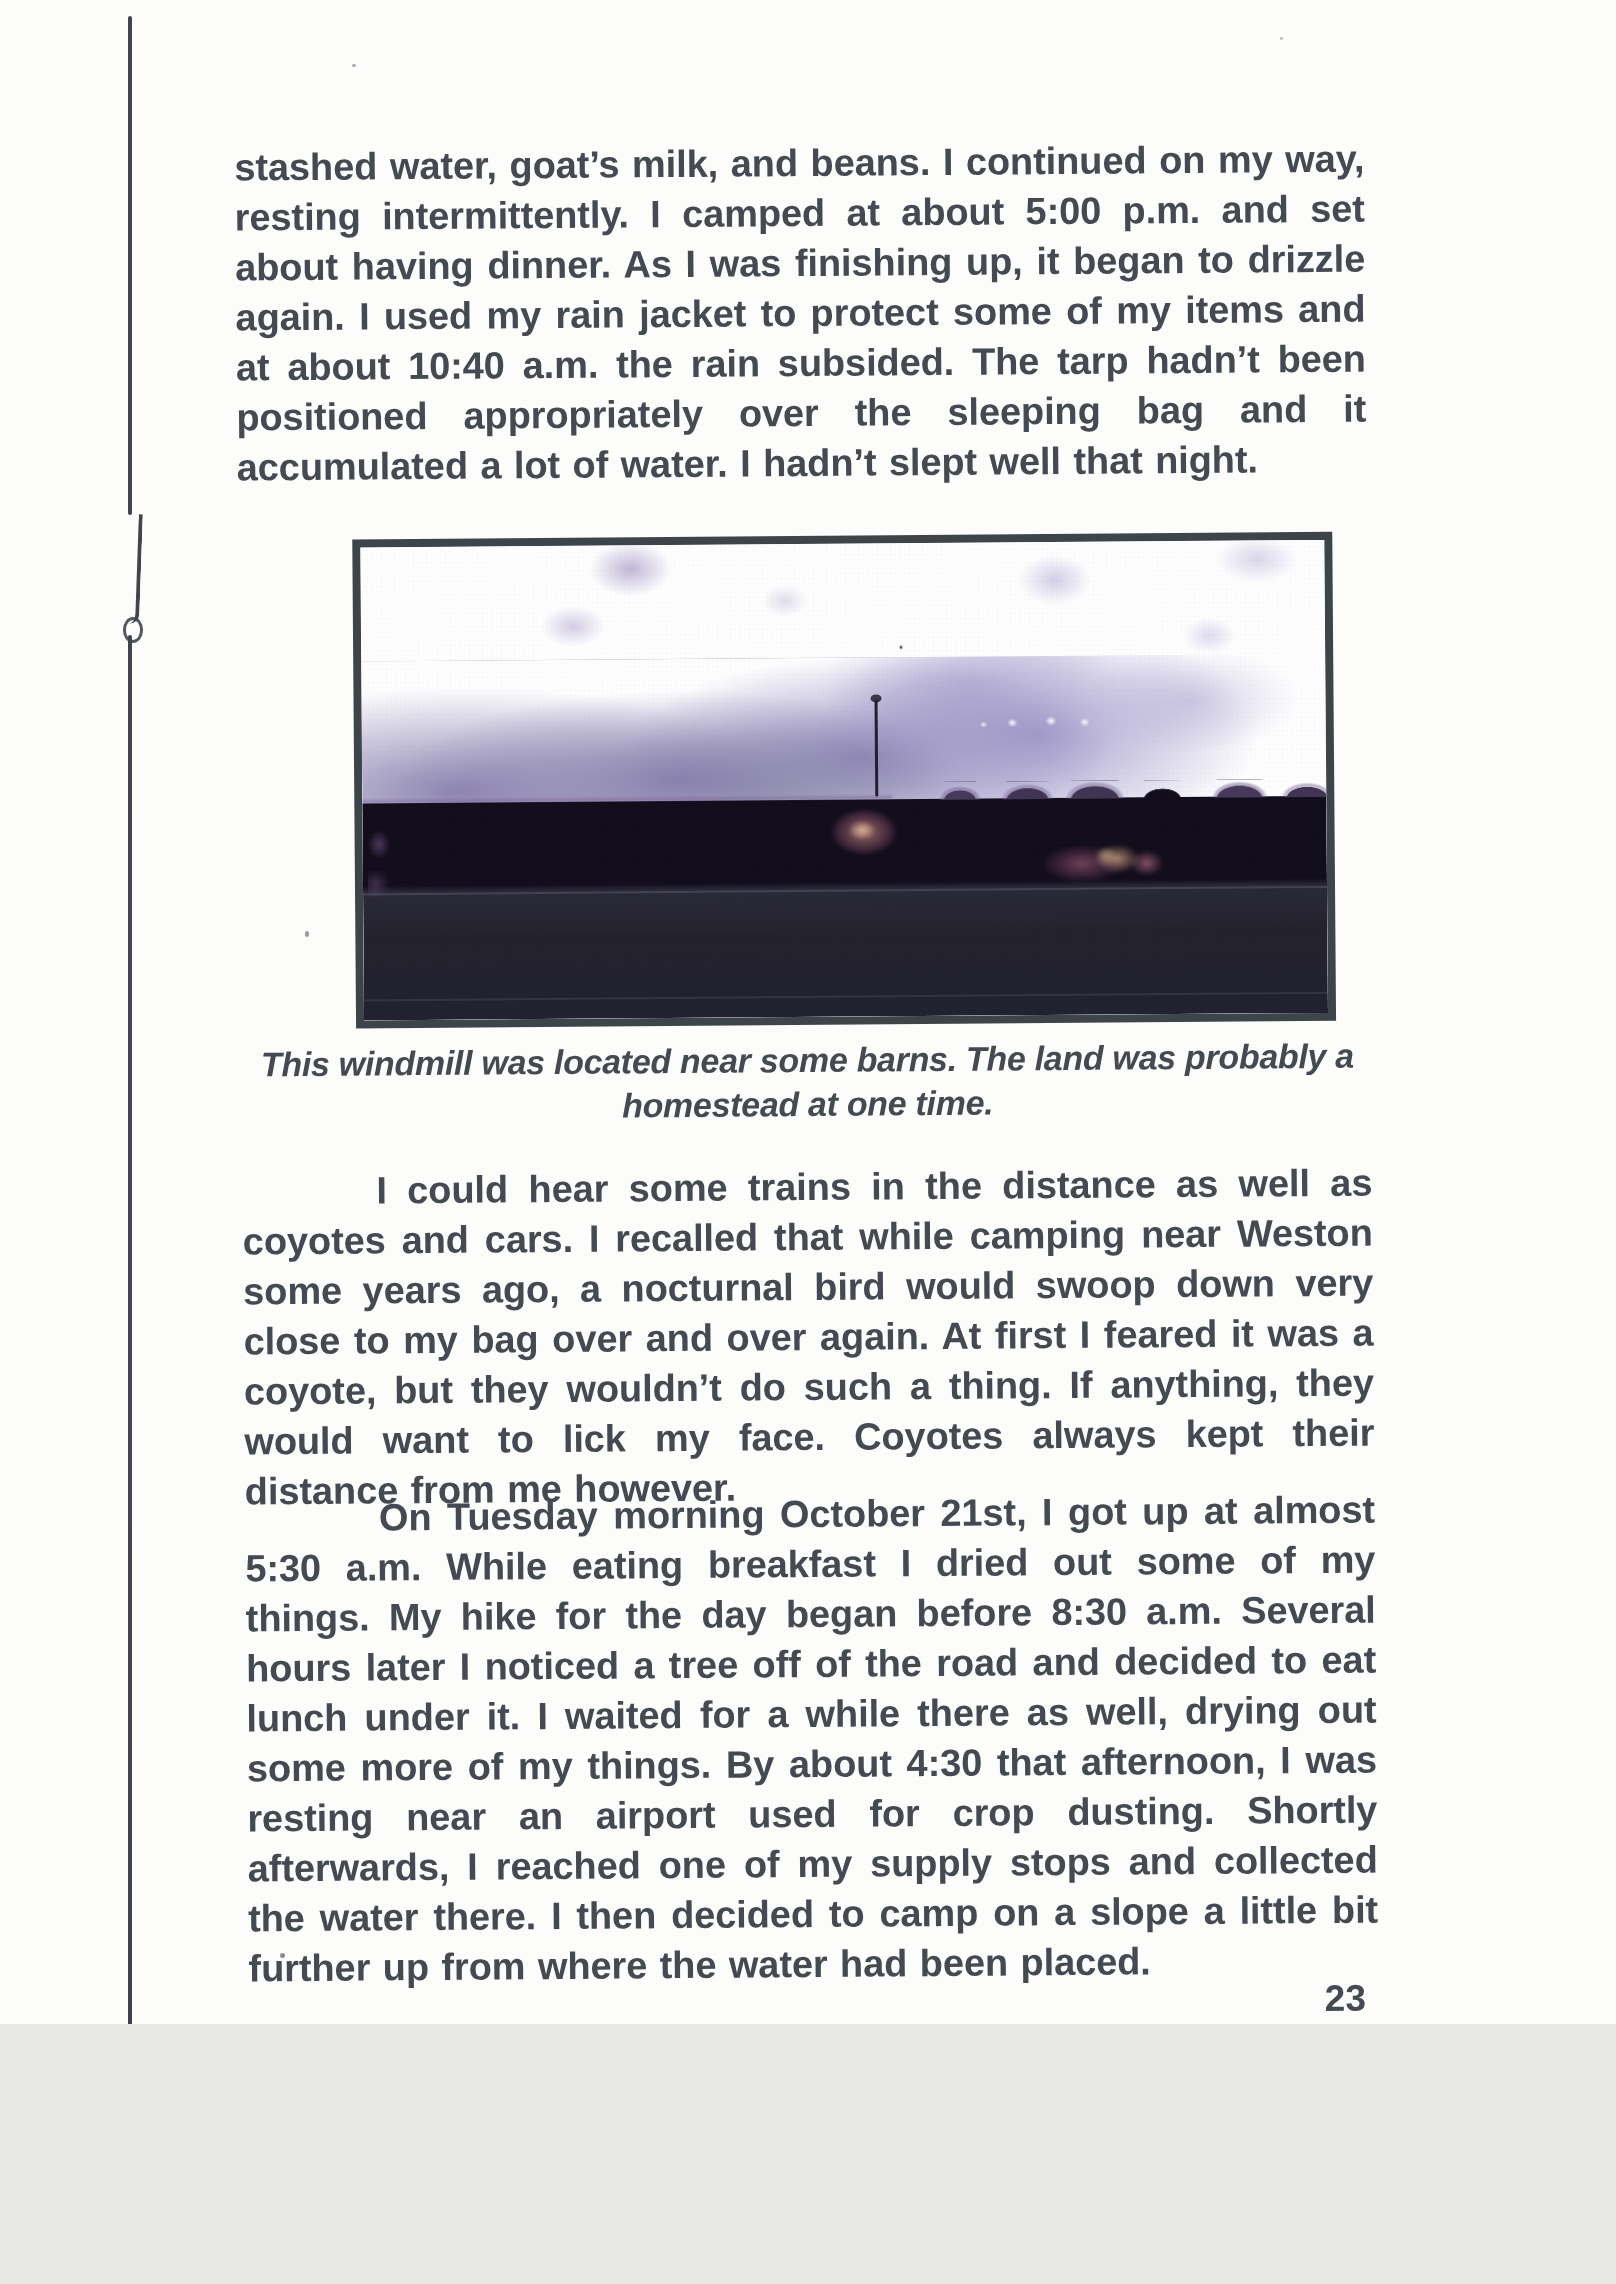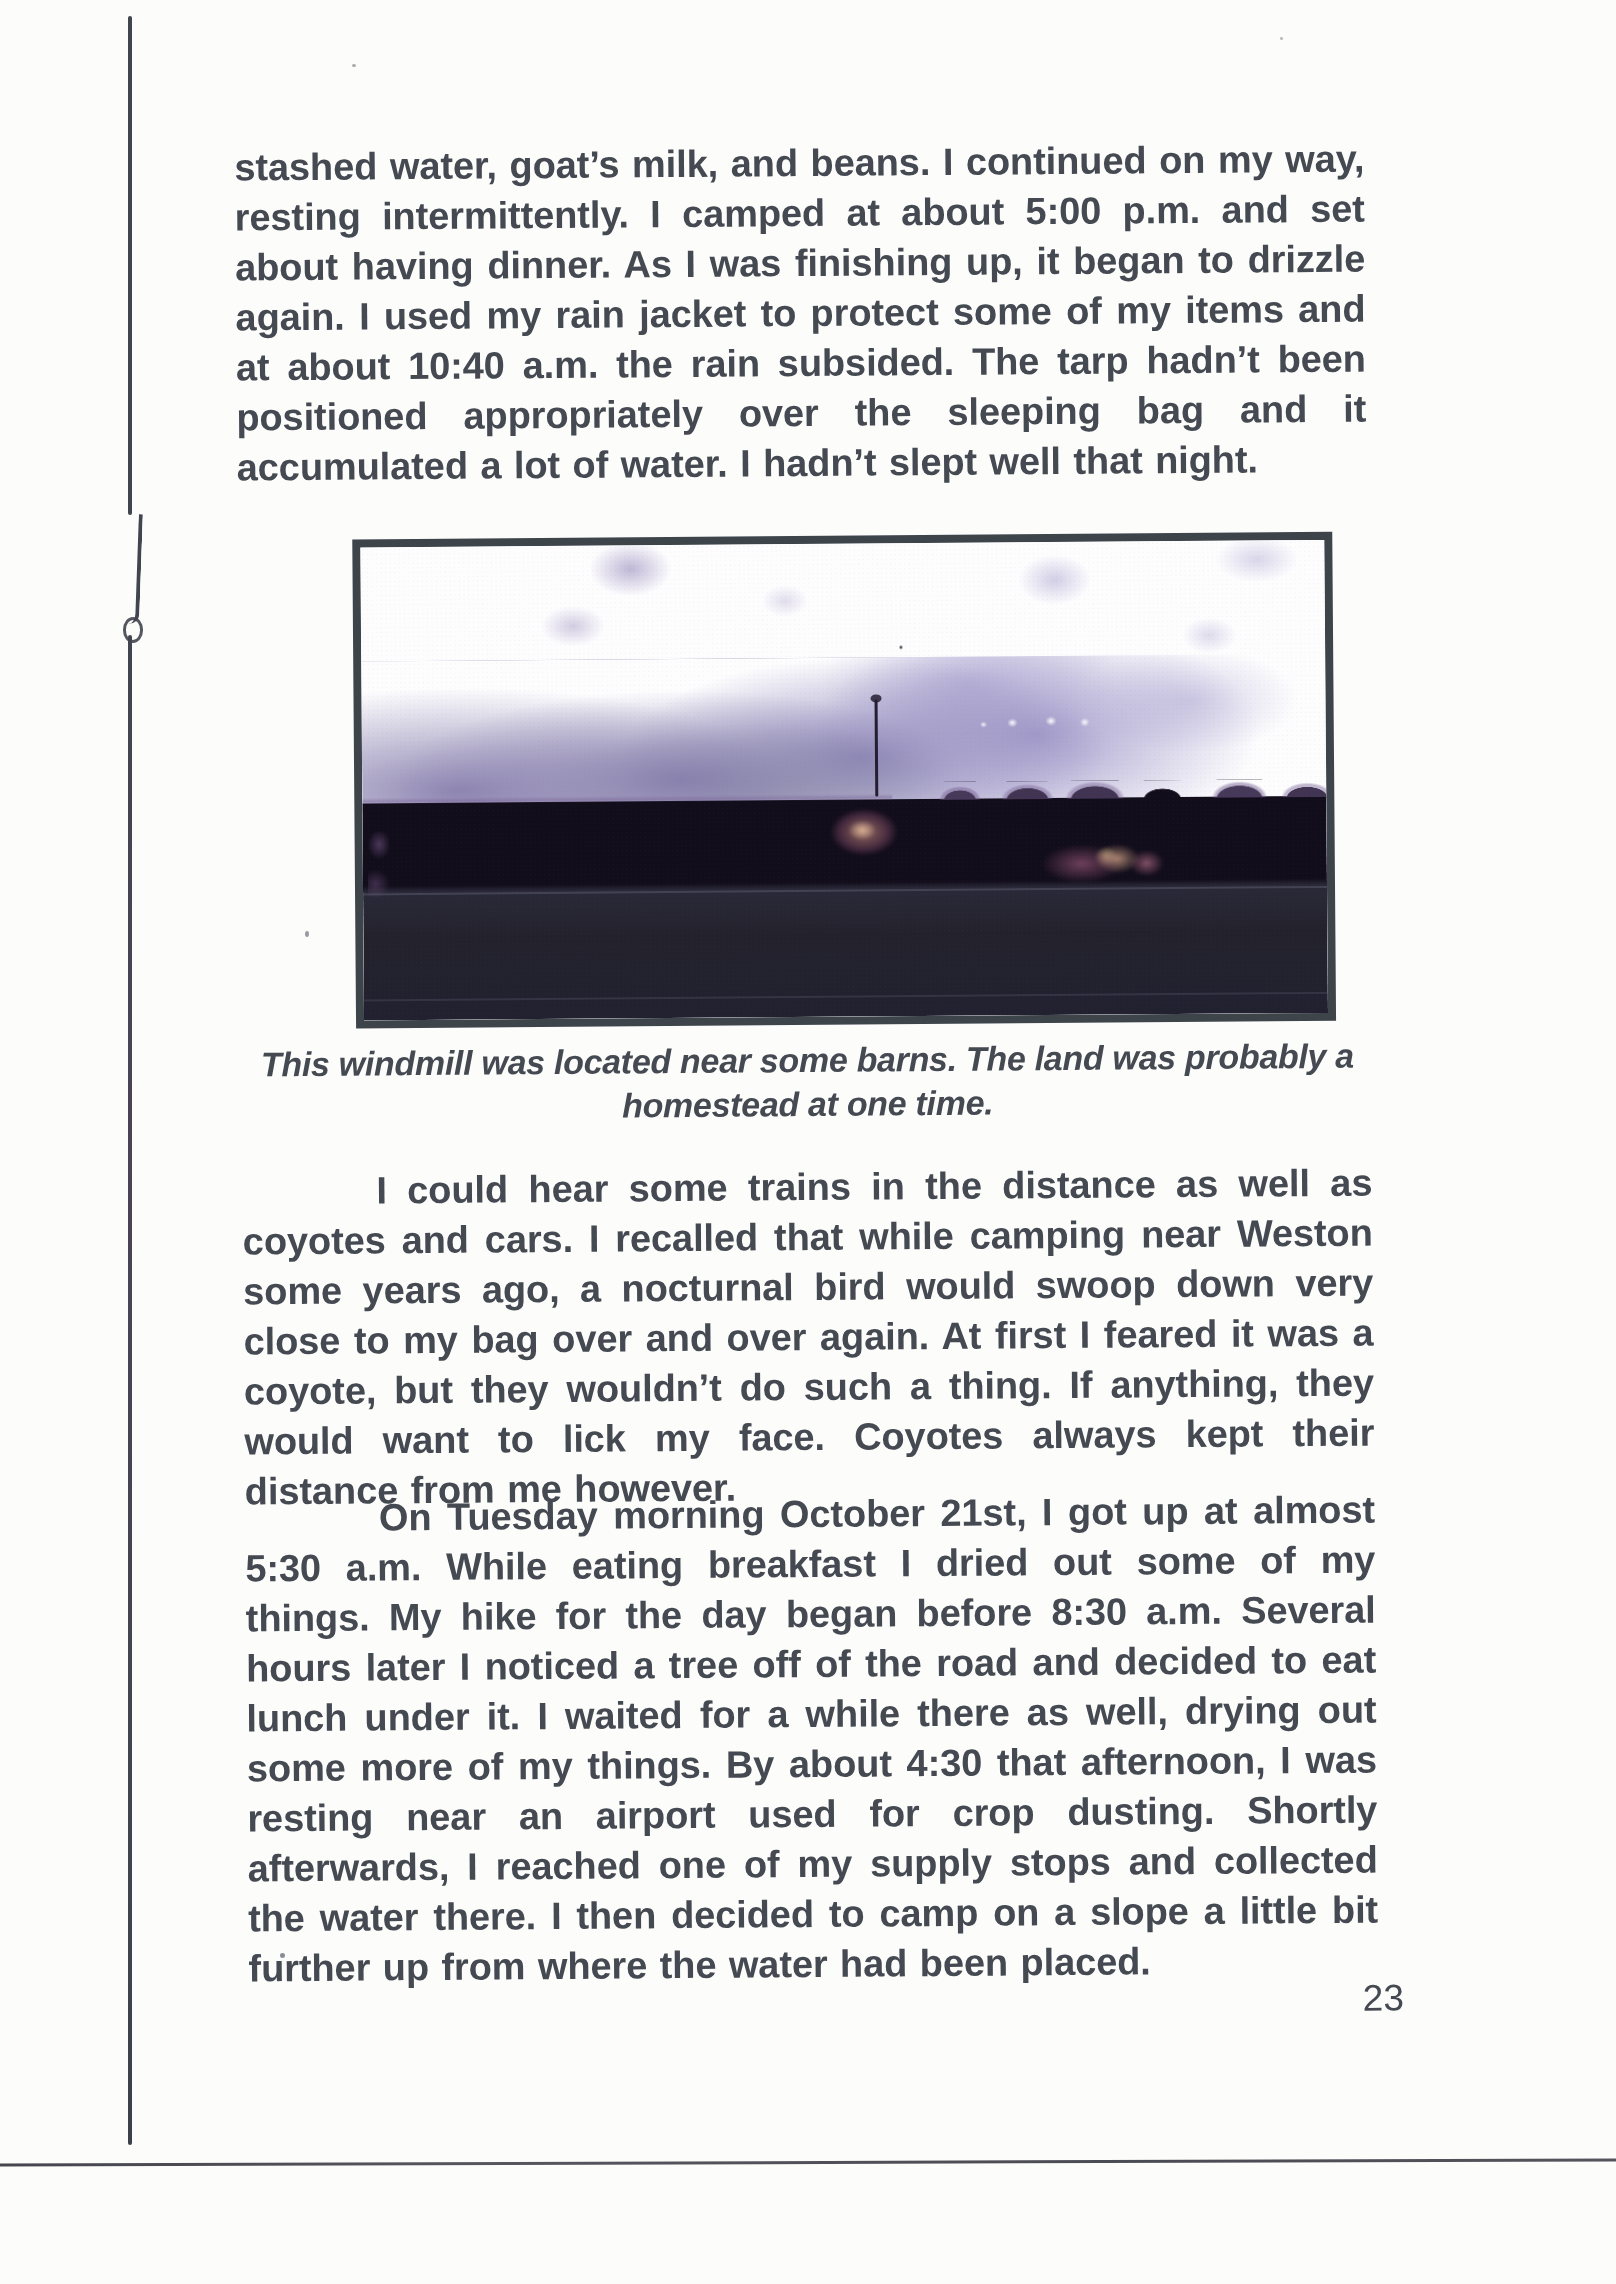--- a/index.html
+++ b/index.html
@@ -1,18 +1,18 @@
 <!DOCTYPE html>
 <html style="--paper: #fcfcfa; --ink: #454a52; --frame: #3d444a; --line: #41454e; --cloud_purple: #9189bd; --ground_dark: #120d1b; --glow_rose: #8a5668;font-size:10.4px"><head>
 <meta charset="utf-8">
 <style>
   html,body{margin:0;padding:0;background:#e8e8e6;}
   .page{
     position:relative;
-    width:1617px;height:2284px;
+    width:1617px;height:2024px;
     background:var(--paper,#fcfcfa);
     overflow:hidden;
     font-family:"Liberation Sans",sans-serif;
   }
   
   .rot{position:absolute;inset:0;transform:rotate(-0.45deg);transform-origin:808px 1141px;}
 
   
   .body{
     position:absolute;left:242px;width:1130px;margin:0;
@@ -131,22 +131,22 @@
   
   .caption{
     position:absolute;left:254px;top:1038px;width:1108px;
     text-align:center;
     font-size:34px;font-style:italic;font-weight:700;line-height:44px;
     letter-spacing:-0.3px;color:var(--ink,#454a52);
   }
 
   
   .pagenum{
-    position:absolute;left:1356px;top:1982px;
-    font-size:37px;font-weight:400;color:var(--ink,#454a52);
+    position:absolute;left:1318px;top:1982px;
+    font-size:37px;font-weight:700;color:var(--ink,#454a52);
   }
 
   
   .vline-a{position:absolute;left:128px;top:15.6px;width:3.9px;height:499px;background:var(--line,#41454e);border-radius:2px;}
   .vline-bulge{position:absolute;left:129px;top:514px;width:7.8px;height:110px;border-right:4.6px solid var(--line,#41454e);border-radius:0 0 10.4px 0;transform:rotate(2deg);}
   .vline-loop{position:absolute;left:123px;top:617px;width:14.3px;height:19.6px;border:3.9px solid var(--line,#41454e);border-radius:50%;opacity:.9;}
   .vline-b{position:absolute;left:128px;top:635px;width:3.9px;height:1510px;border-radius:2px;
     background:linear-gradient(180deg,var(--line,#41454e) 0%,#4a4257 35%,var(--line,#41454e) 75%,#3c4049 100%);}
   .hline{position:absolute;left:-6.5px;top:2161px;width:1630px;height:3.3px;
     background:linear-gradient(90deg,#45454e,#57565f 30%,#4b4b54 70%,#55545d);

